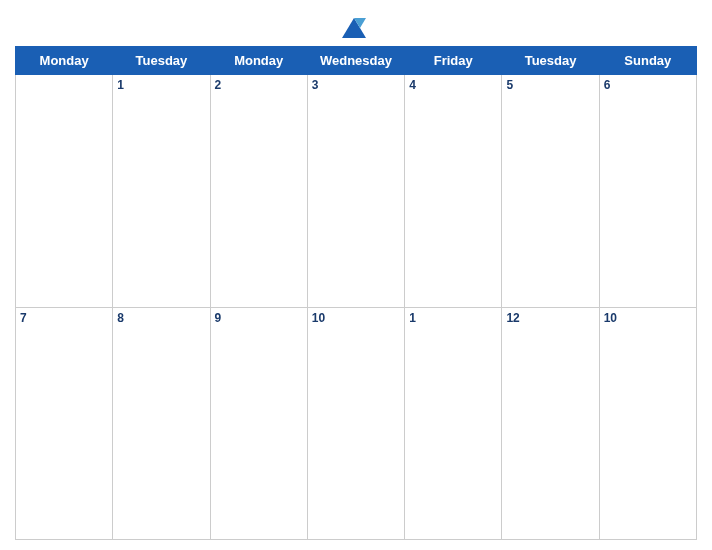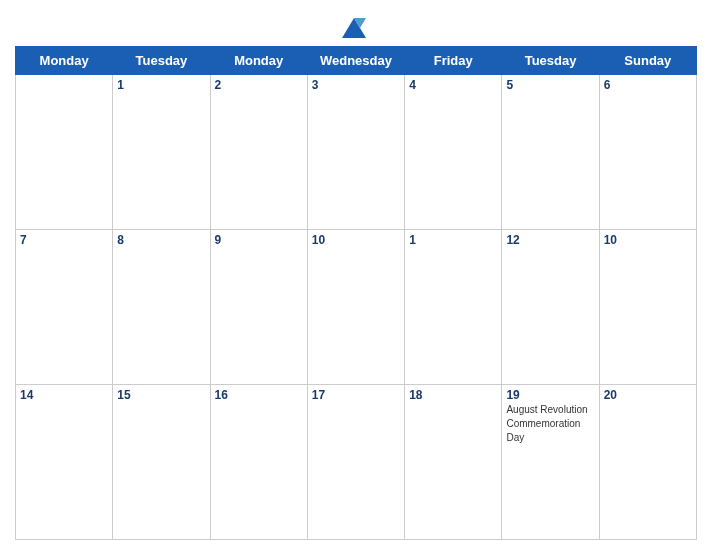--- a/index.html
+++ b/index.html
@@ -147,35 +147,14 @@
         <td>
           <span class="day-num">1</span>
         </td>
         <td>
           <span class="day-num">12</span>
         </td>
         <td>
           <span class="day-num">10</span>
         </td>
       </tr>
-      <tr>
-        <td>
-          <span class="day-num">14</span>
-        </td>
-        <td>
-          <span class="day-num">15</span>
-        </td>
-        <td>
-          <span class="day-num">16</span>
-        </td>
-        <td>
-          <span class="day-num">17</span>
-        </td>
-        <td>
-          <span class="day-num">18</span>
-        </td>
-        <td><span class="day-num">19</span><span class="event-text">August Revolution Commemoration Day</span></td>
-        <td>
-          <span class="day-num">20</span>
-        </td>
-      </tr>
     </tbody>
 </table>
 
 </body></html>

